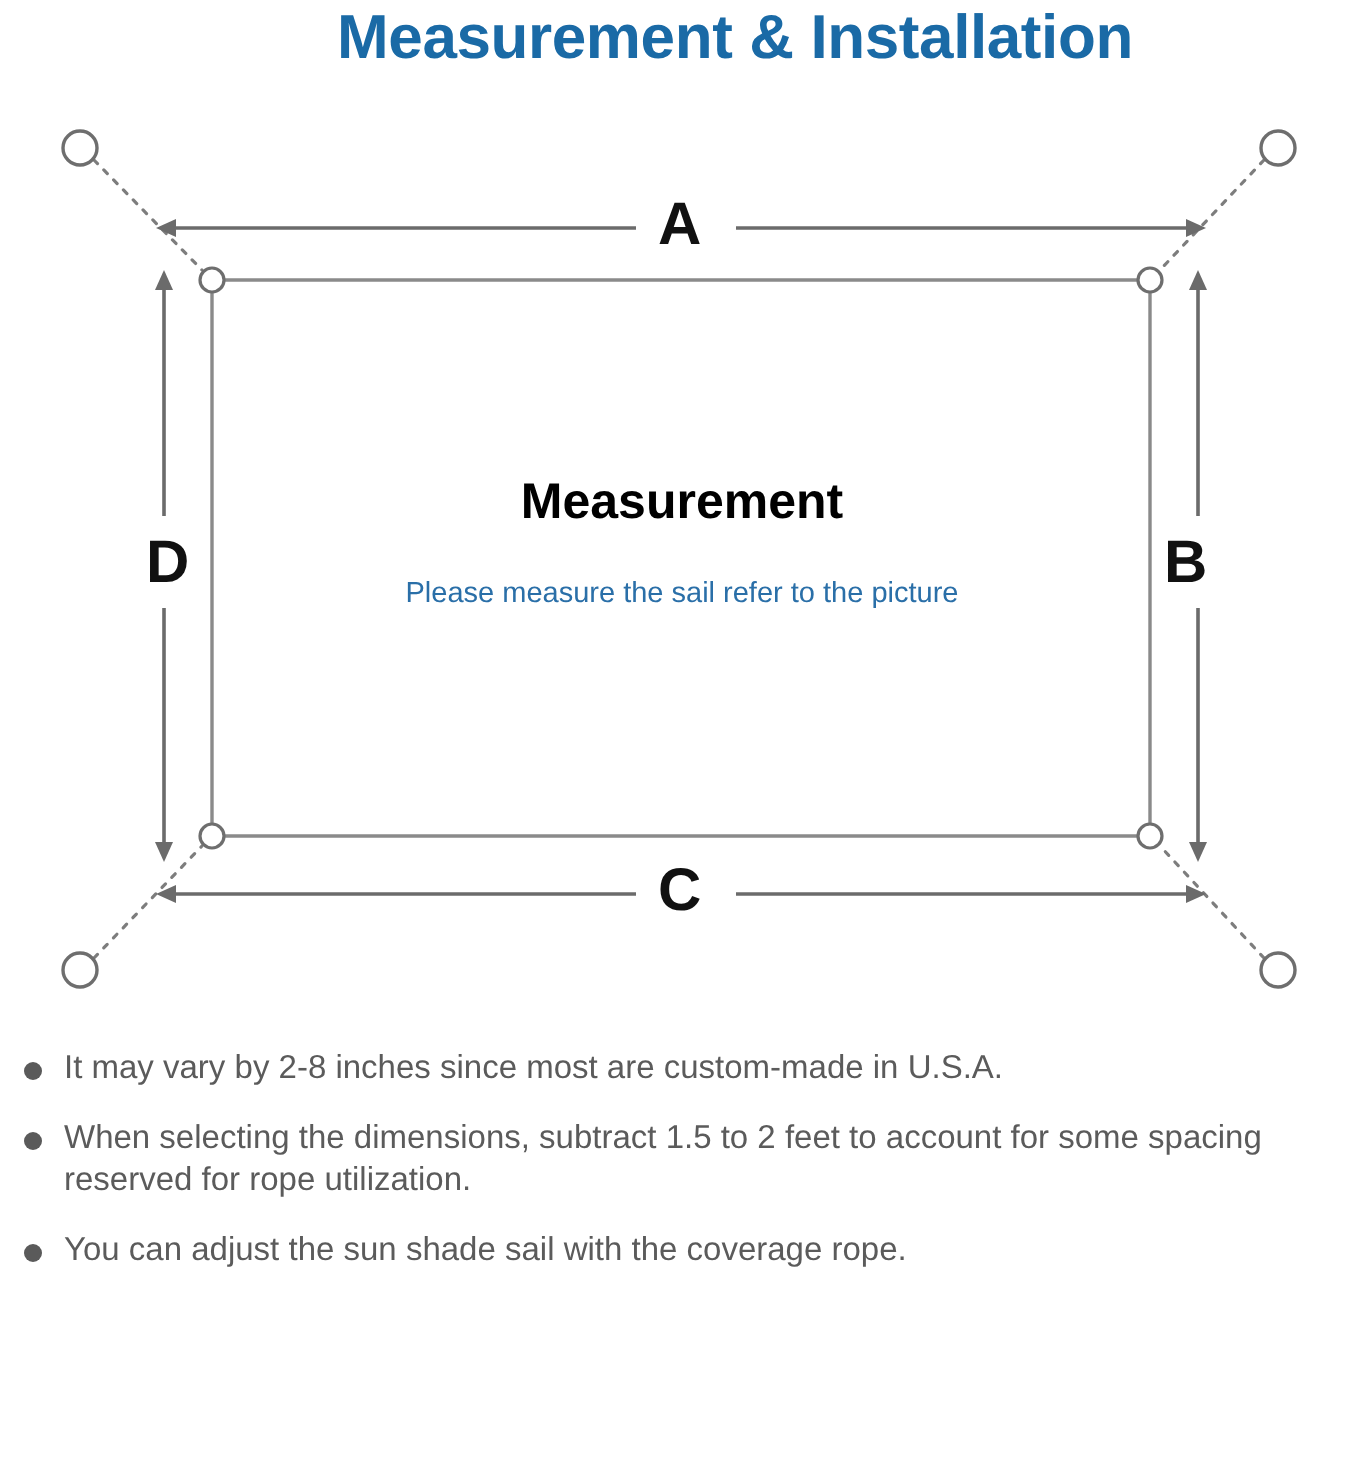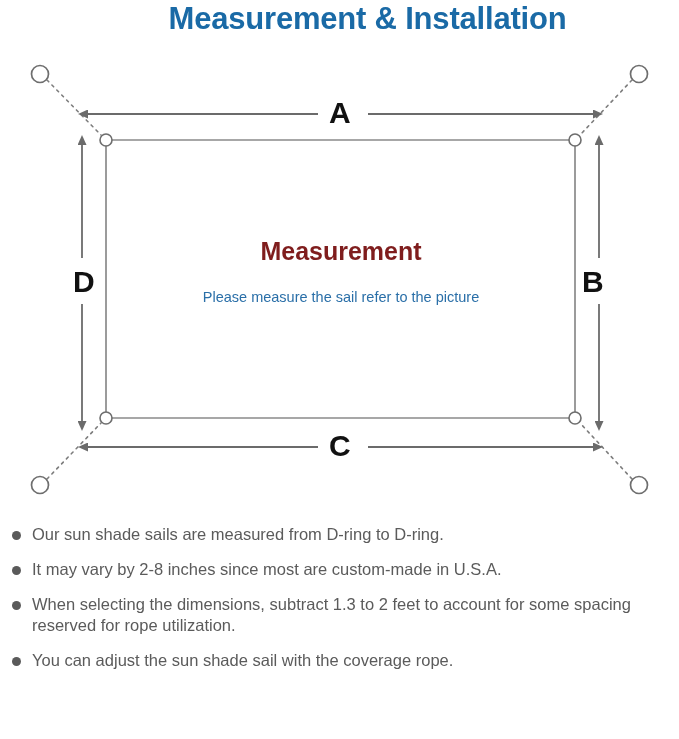--- a/index.html
+++ b/index.html
@@ -64,21 +64,21 @@
   #center-block {
     position: absolute;
     left: 106px;
     top: 190px;
     width: 470px;
     text-align: center;
   }
   #center-title {
     font-size: 25px;
     font-weight: bold;
-    color: #7f1d1d;
+    color: #000000;
     line-height: 1.1;
   }
   #center-sub {
     margin-top: 23px;
     font-size: 14.5px;
     color: #2a6fa8;
     line-height: 1.2;
   }
 
   
@@ -174,33 +174,29 @@
   <div class="dim-label" id="label-d">D</div>
 
   <div id="center-block">
     <div id="center-title">Measurement</div>
     <div id="center-sub">Please measure the sail refer to the picture</div>
   </div>
 </div>
 
 <div id="notes">
 
-  <div class="note-row">
-    <span class="note-bullet"></span>
-    <span class="note-text">Our sun shade sails are measured from D-ring to D-ring.</span>
-  </div>
 
   <div class="note-row">
     <span class="note-bullet"></span>
     <span class="note-text">It may vary by 2-8 inches since most are custom-made in U.S.A.</span>
   </div>
 
   <div class="note-row">
     <span class="note-bullet"></span>
-    <span class="note-text">When selecting the dimensions, subtract 1.3 to 2 feet to account for some spacing reserved for rope utilization.</span>
+    <span class="note-text">When selecting the dimensions, subtract 1.5 to 2 feet to account for some spacing reserved for rope utilization.</span>
   </div>
 
   <div class="note-row">
     <span class="note-bullet"></span>
     <span class="note-text">You can adjust the sun shade sail with the coverage rope.</span>
   </div>
 
 
 </div>
 

